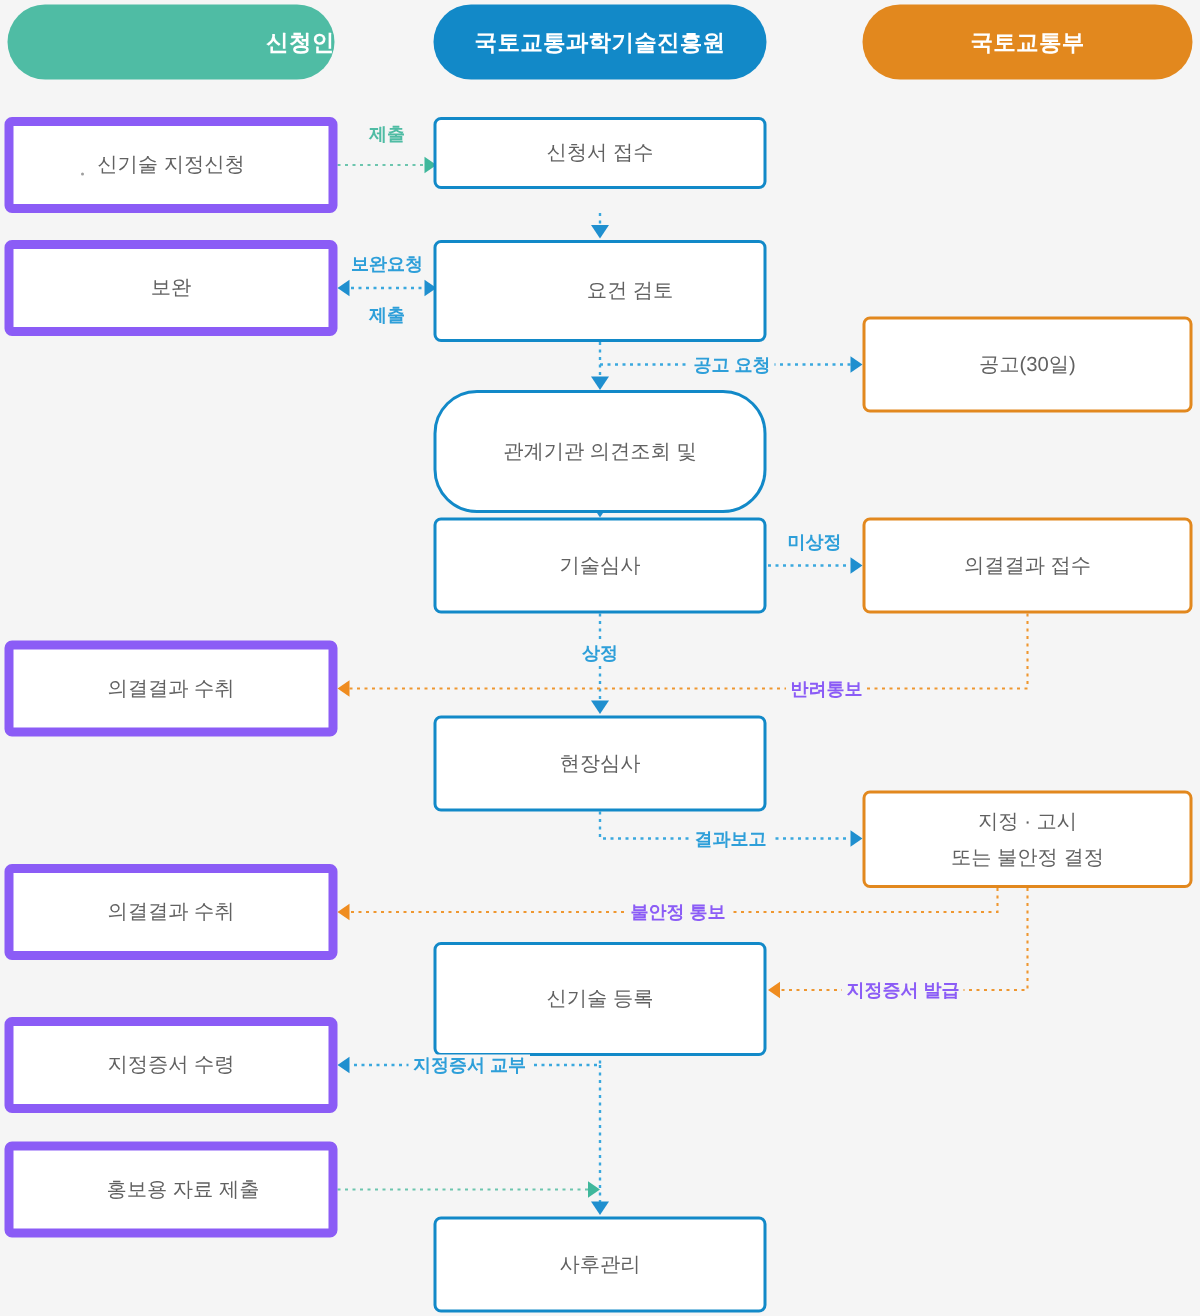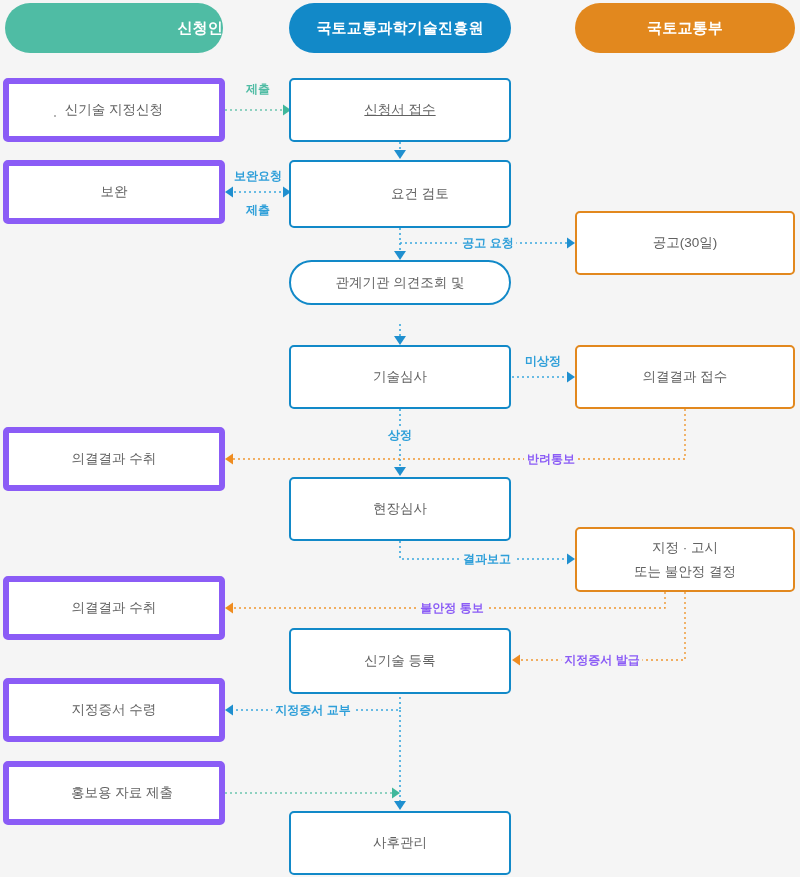--- a/index.html
+++ b/index.html
@@ -170,37 +170,37 @@
 </div>
 <div class="pill orange" style="left:575px;top:3px;width:220px;height:50px;">
   <span>국토교통부</span>
 </div>
 
 <div class="node green" style="left:3px;top:78px;width:222px;height:64px;">
   <span class="bullet" style="left:45px;top:31px;"></span>
   <span class="ln">신기술 지정신청</span>
 </div>
 
-<div class="node blue" style="left:289px;top:78px;width:222px;height:64px;text-decoration:underline;">
+<div class="node blue" style="left:289px;top:78px;width:222px;height:48px;">
   <span class="ln">신청서 접수</span>
 </div>
 
 <div class="node green" style="left:3px;top:160px;width:222px;height:64px;">
   <span class="ln">보완</span>
 </div>
 
 <div class="node blue" style="left:289px;top:160px;width:222px;height:68px;padding-left:40px;">
   <span class="ln">요건 검토</span>
 </div>
 
 <div class="node orange" style="left:575px;top:211px;width:220px;height:64px;">
   <span class="ln">공고(30일)</span>
 </div>
 
-<div class="node blue" style="left:289px;top:260px;width:222px;height:45px;border-radius:29px;">
+<div class="node blue" style="left:289px;top:260px;width:222px;height:82px;border-radius:29px;">
   <span class="ln">관계기관 의견조회 및</span>
 </div>
 
 <div class="node blue" style="left:289px;top:345px;width:222px;height:64px;">
   <span class="ln">기술심사</span>
 </div>
 
 <div class="node orange" style="left:575px;top:345px;width:220px;height:64px;">
   <span class="ln">의결결과 접수</span>
 </div>
@@ -215,21 +215,21 @@
 
 <div class="node orange" style="left:575px;top:527px;width:220px;height:65px;">
   <span class="ln">지정 · 고시</span>
   <span class="ln">또는 불안정 결정</span>
 </div>
 
 <div class="node green" style="left:3px;top:576px;width:222px;height:64px;">
   <span class="ln">의결결과 수취</span>
 </div>
 
-<div class="node blue" style="left:289px;top:628px;width:222px;height:66px;">
+<div class="node blue" style="left:289px;top:628px;width:222px;height:76px;">
   <span class="ln">신기술 등록</span>
 </div>
 
 <div class="node green" style="left:3px;top:678px;width:222px;height:64px;">
   <span class="ln">지정증서 수령</span>
 </div>
 
 <div class="node green" style="left:3px;top:761px;width:222px;height:64px;padding-left:16px;">
   <span class="ln">홍보용 자료 제출</span>
 </div>

